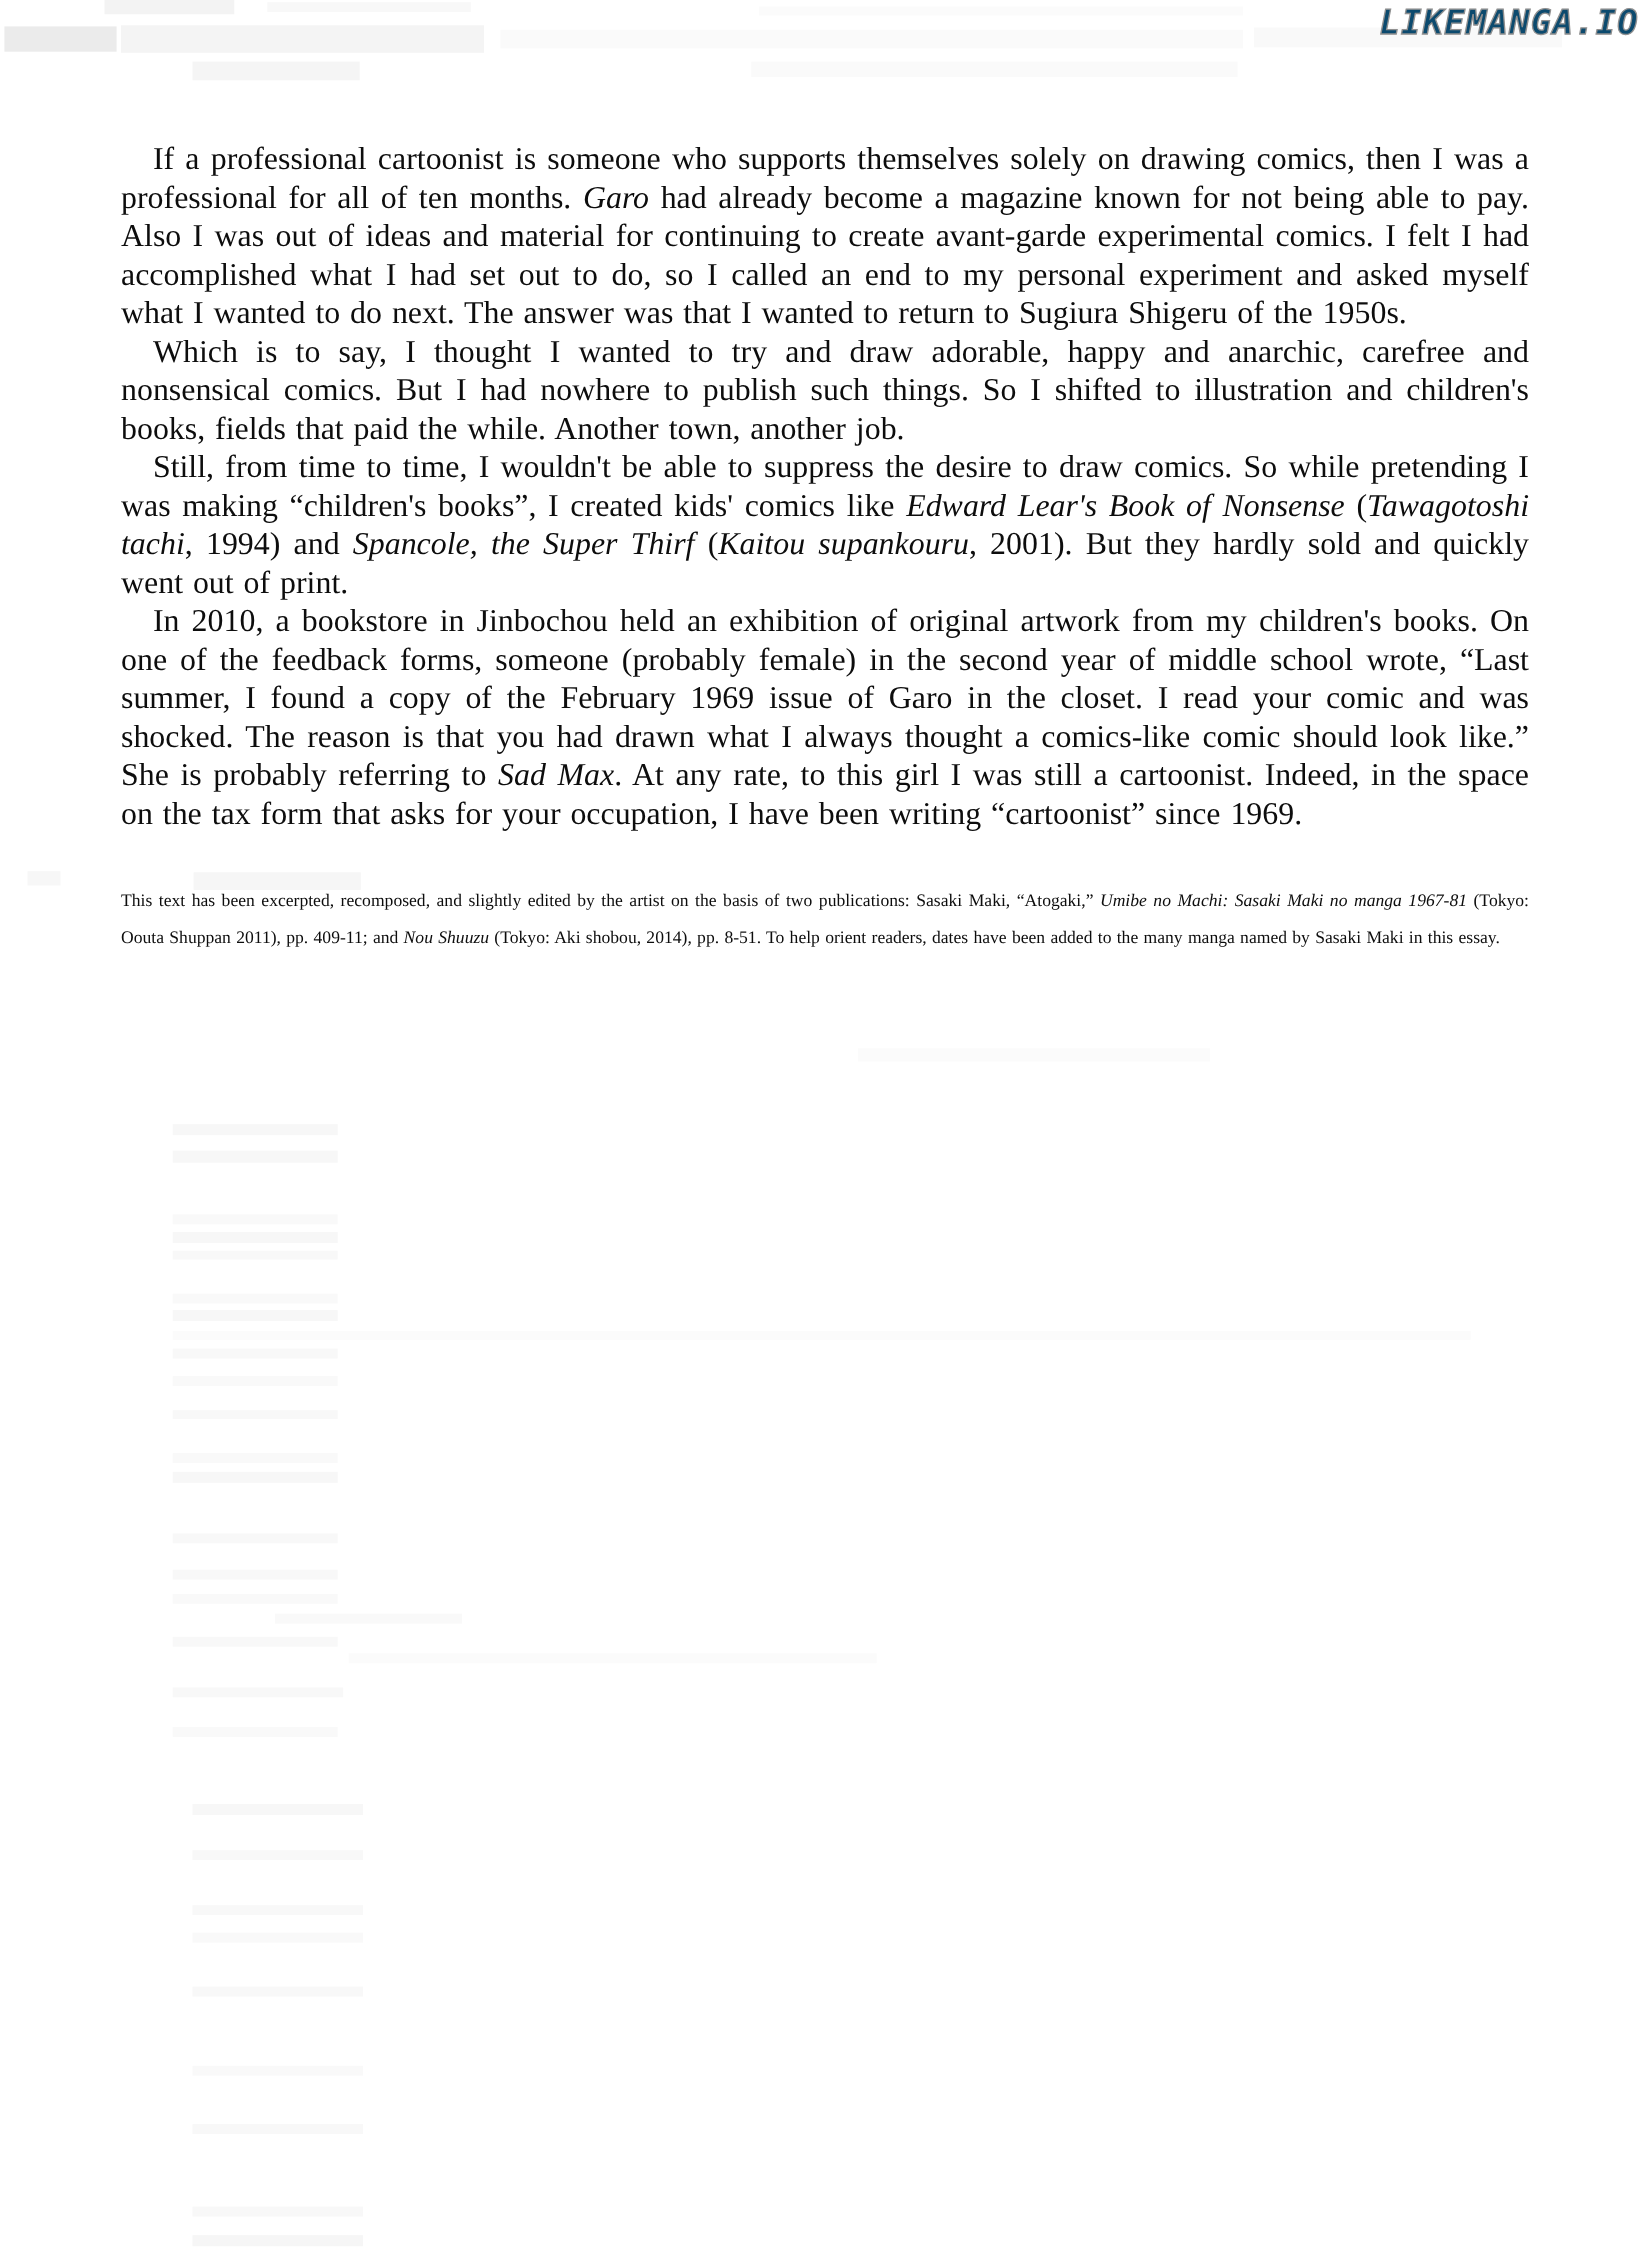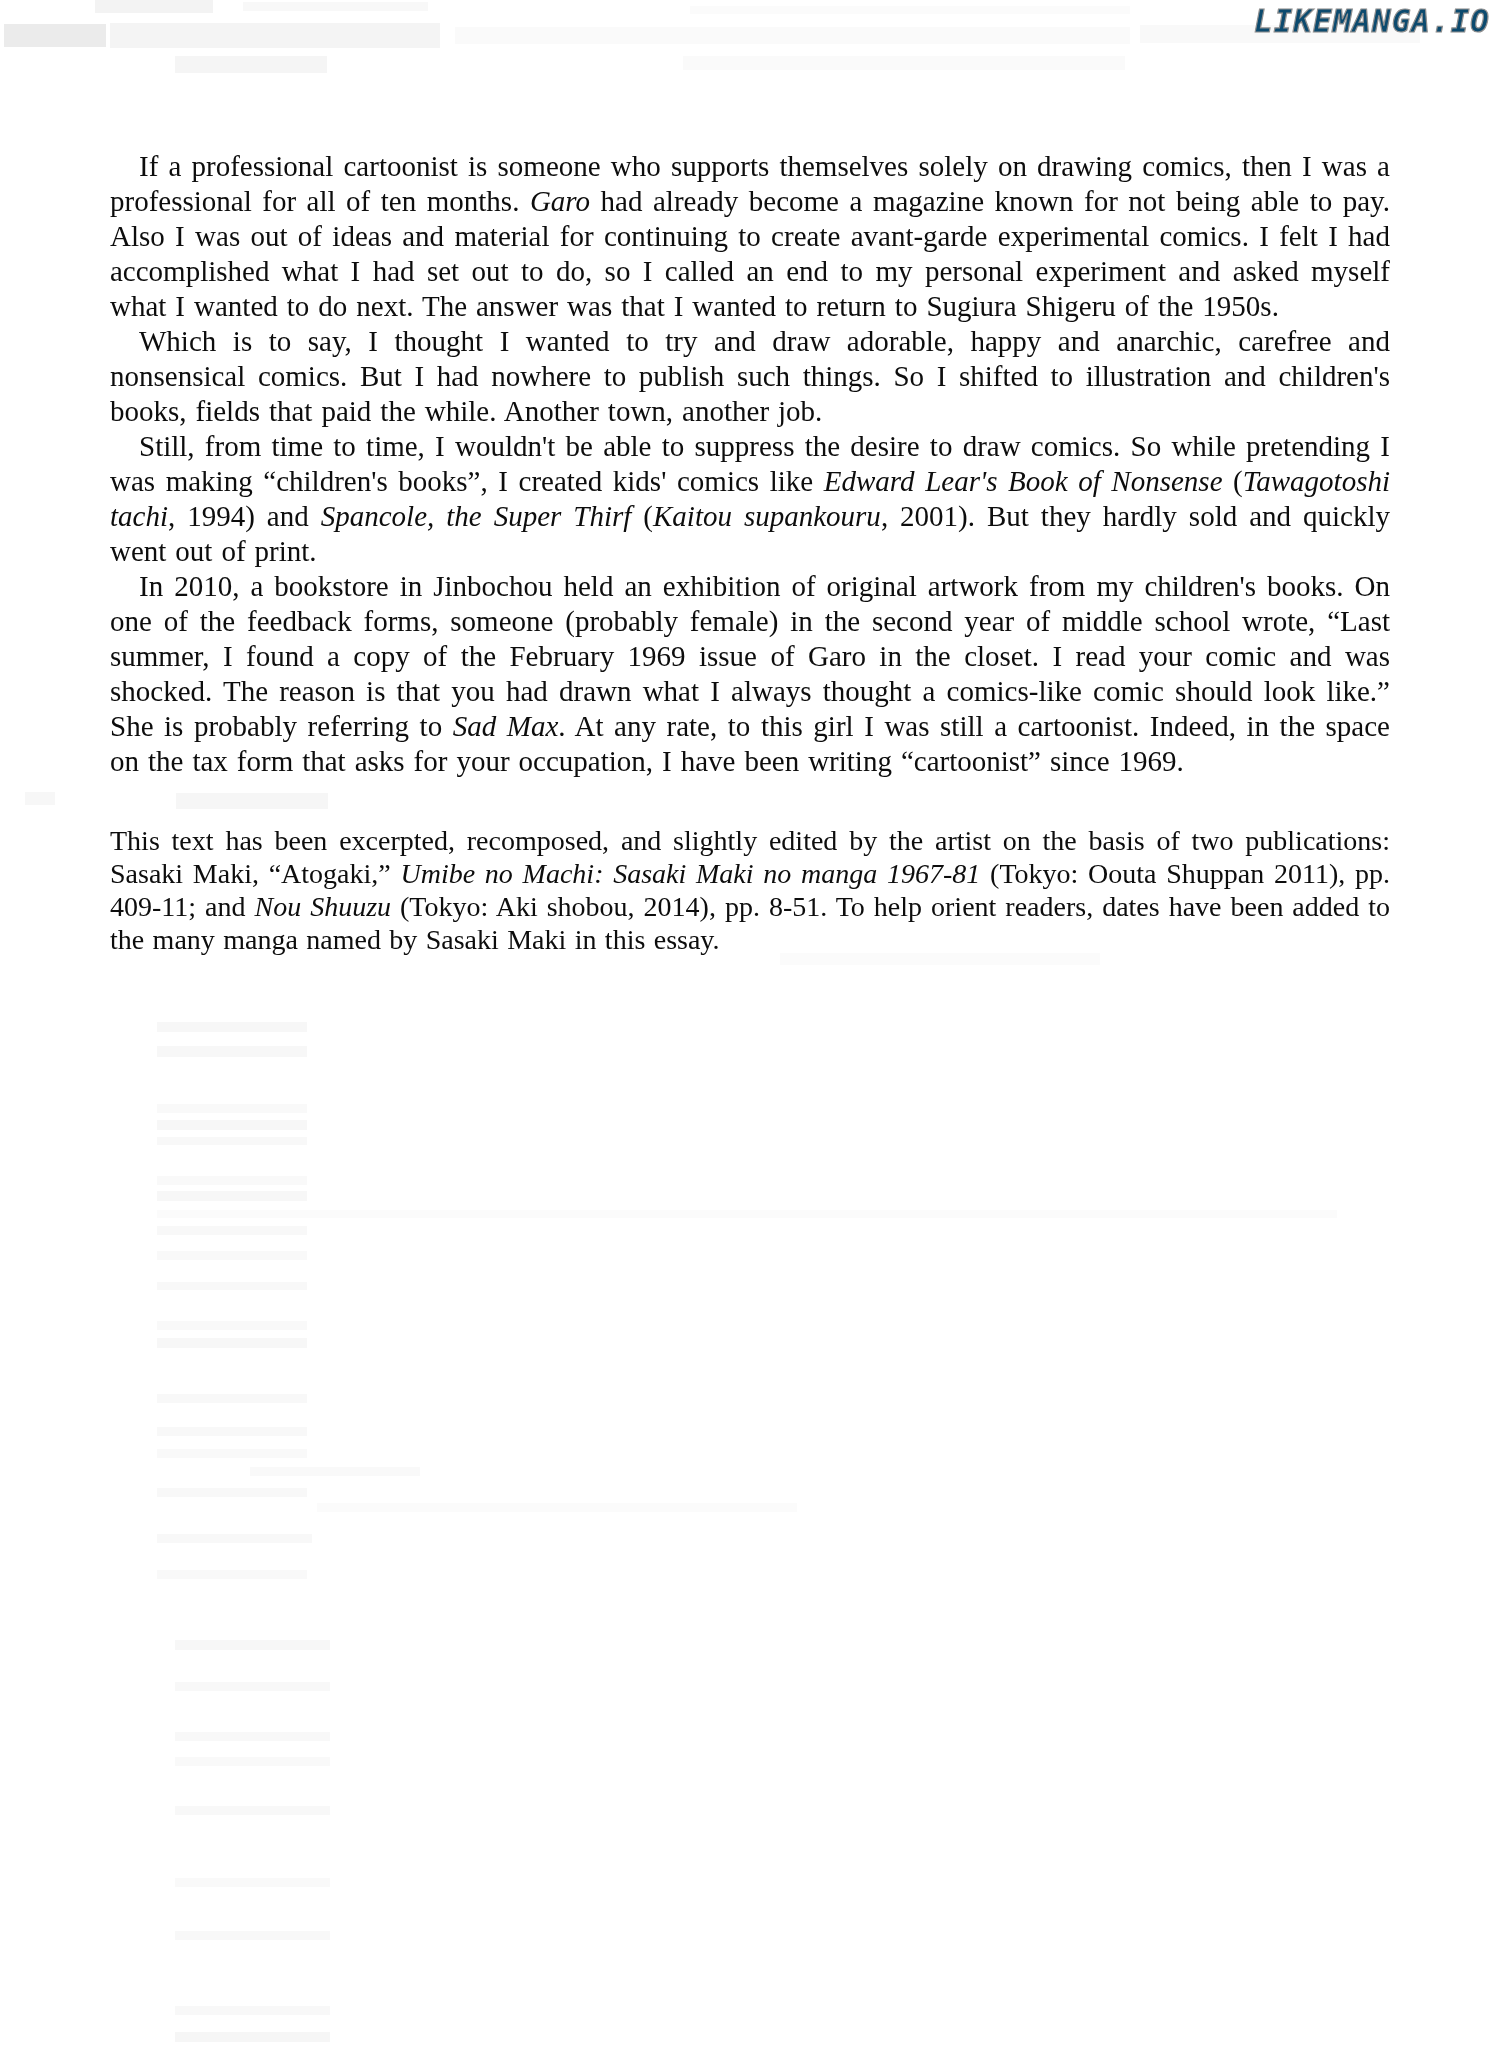--- a/index.html
+++ b/index.html
@@ -31,29 +31,28 @@
   }
   .essay {
     position: absolute;
     left: 110px;
     width: 1280px;
     top: 128px;
     text-align: justify;
     font-size: 29px;
     line-height: 35px;
     word-spacing: 0.06em;
-    margin-top: 21px;
   }
   .essay p {
     margin: 0;
     text-indent: 29px;
   }
   .essay p.footnote {
     margin-top: 45px;
-    font-size: 28px;
+    font-size: 16px;
     line-height: 33px;
     text-indent: 0;
     word-spacing: 0.05em;
   }
 </style>
 </head>
 <body>
 
 <div class="page-root">
 

